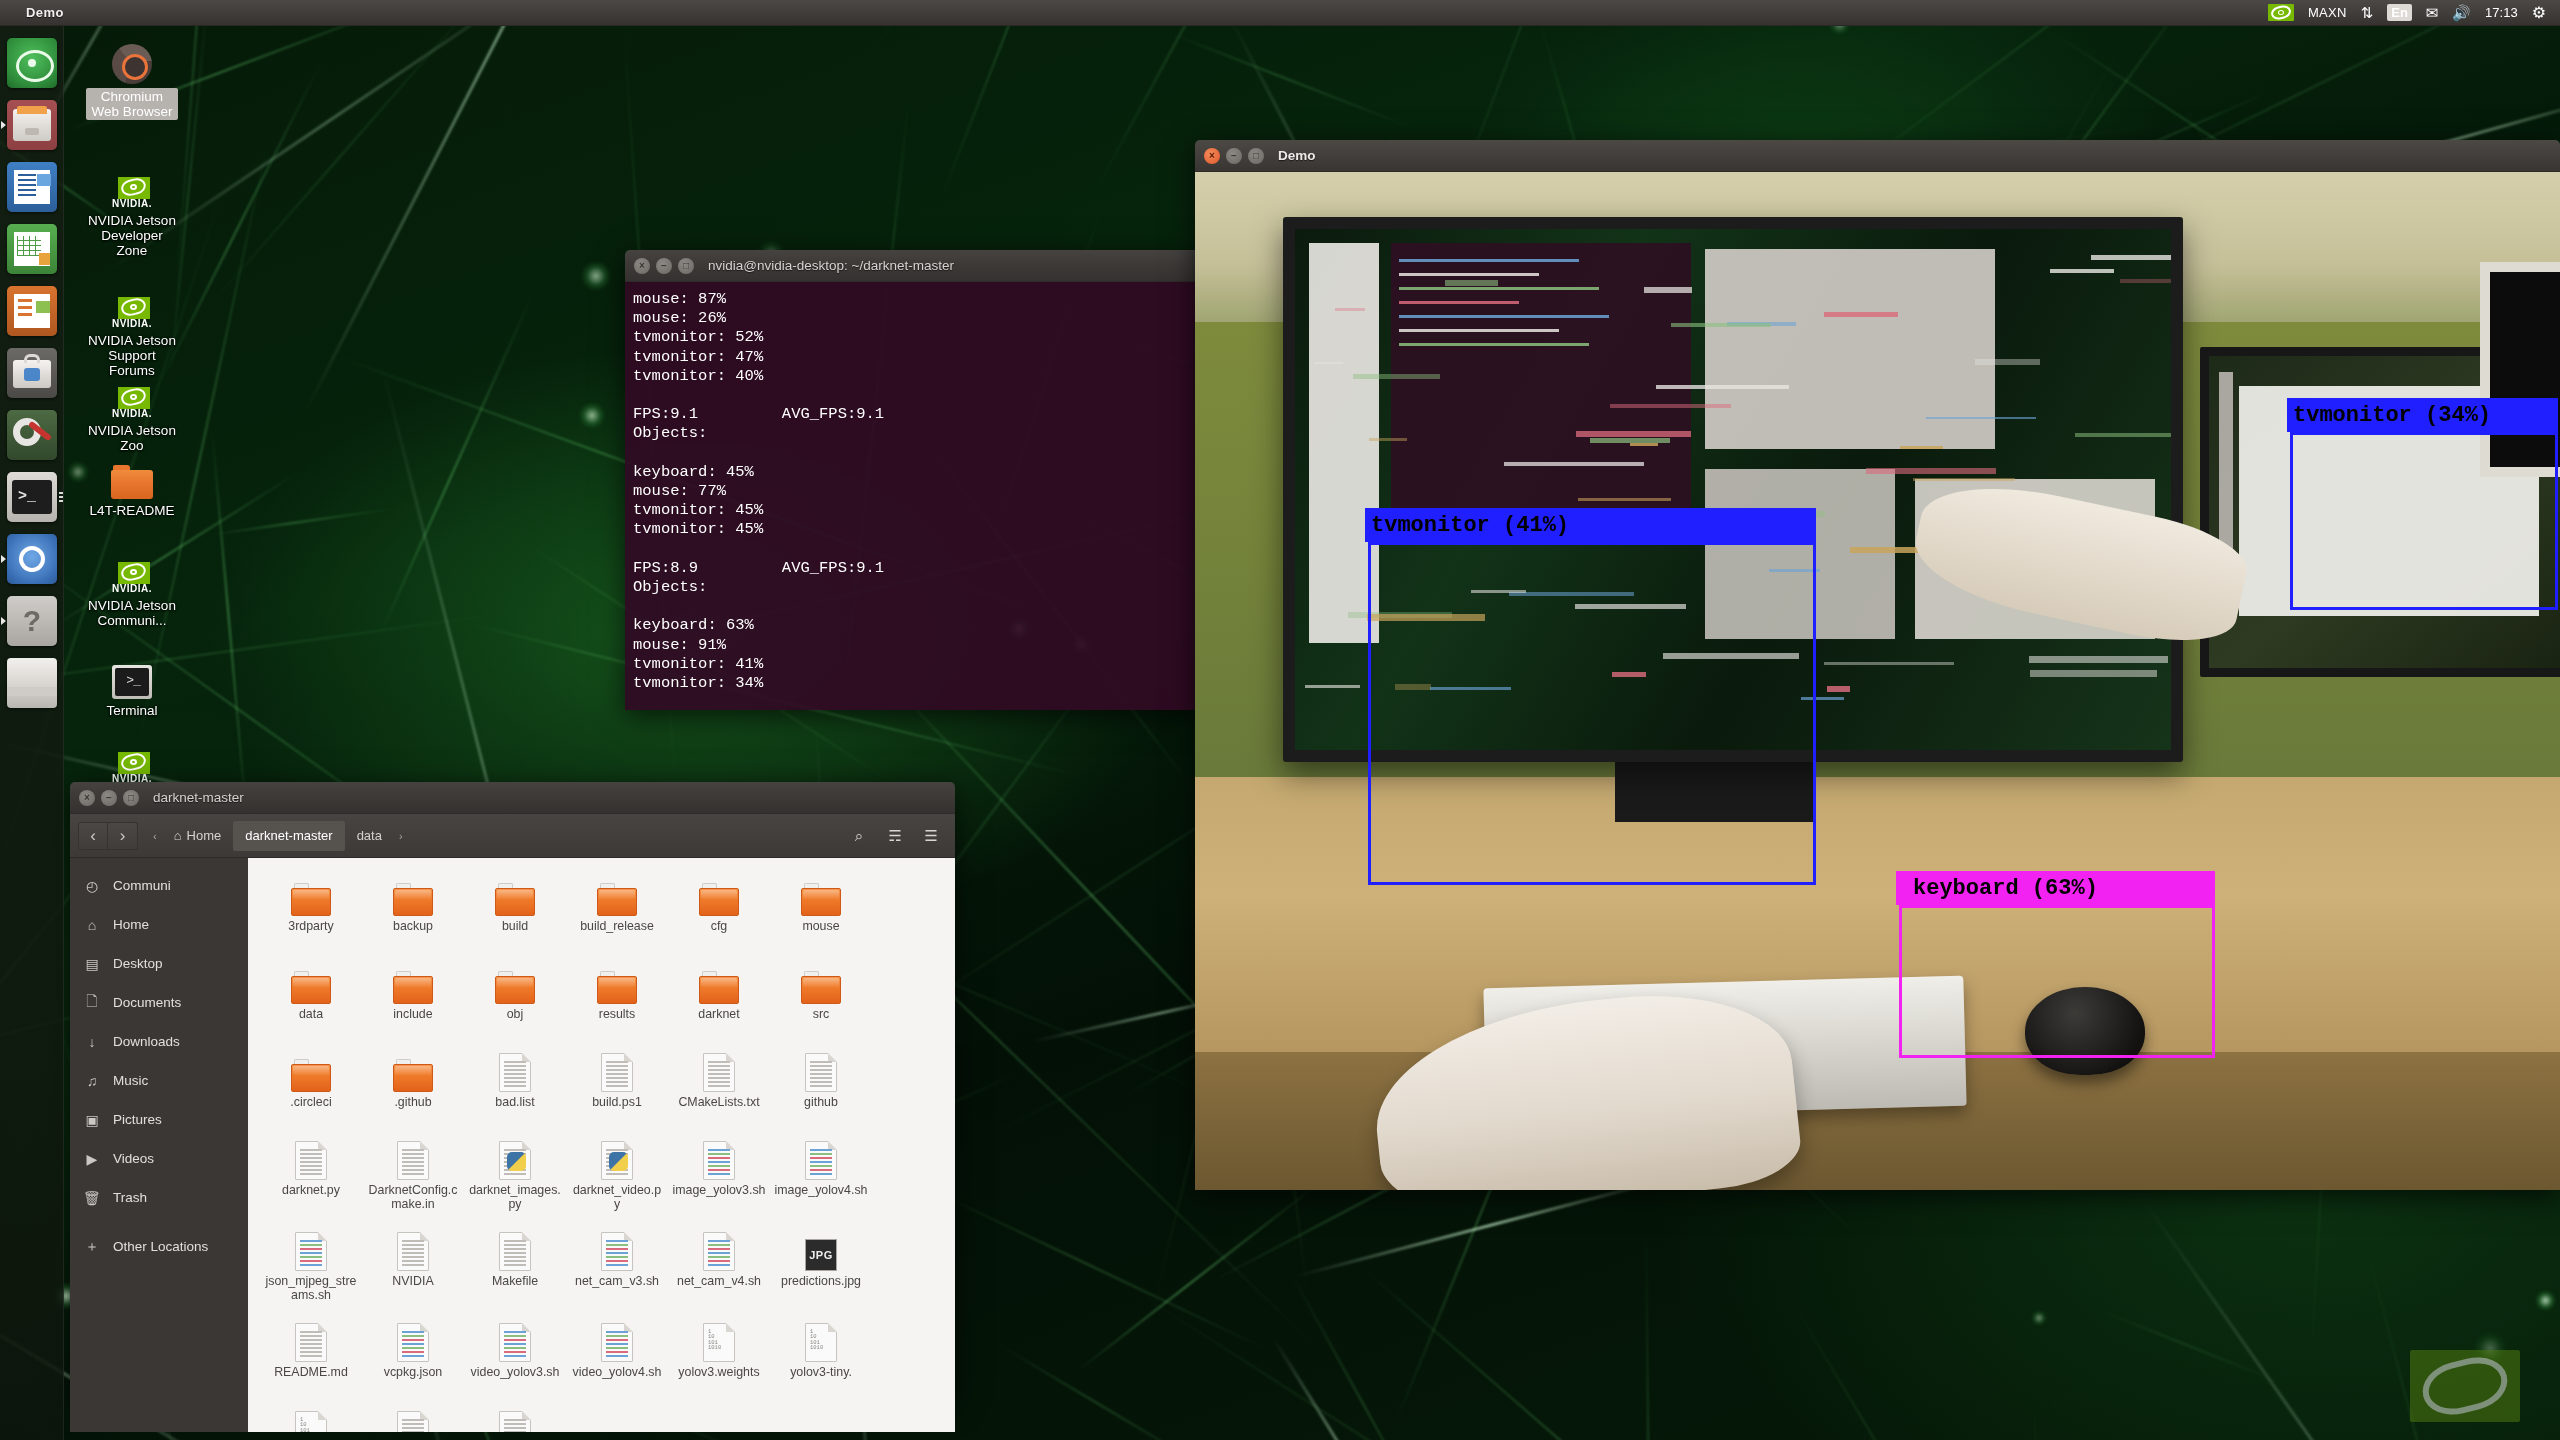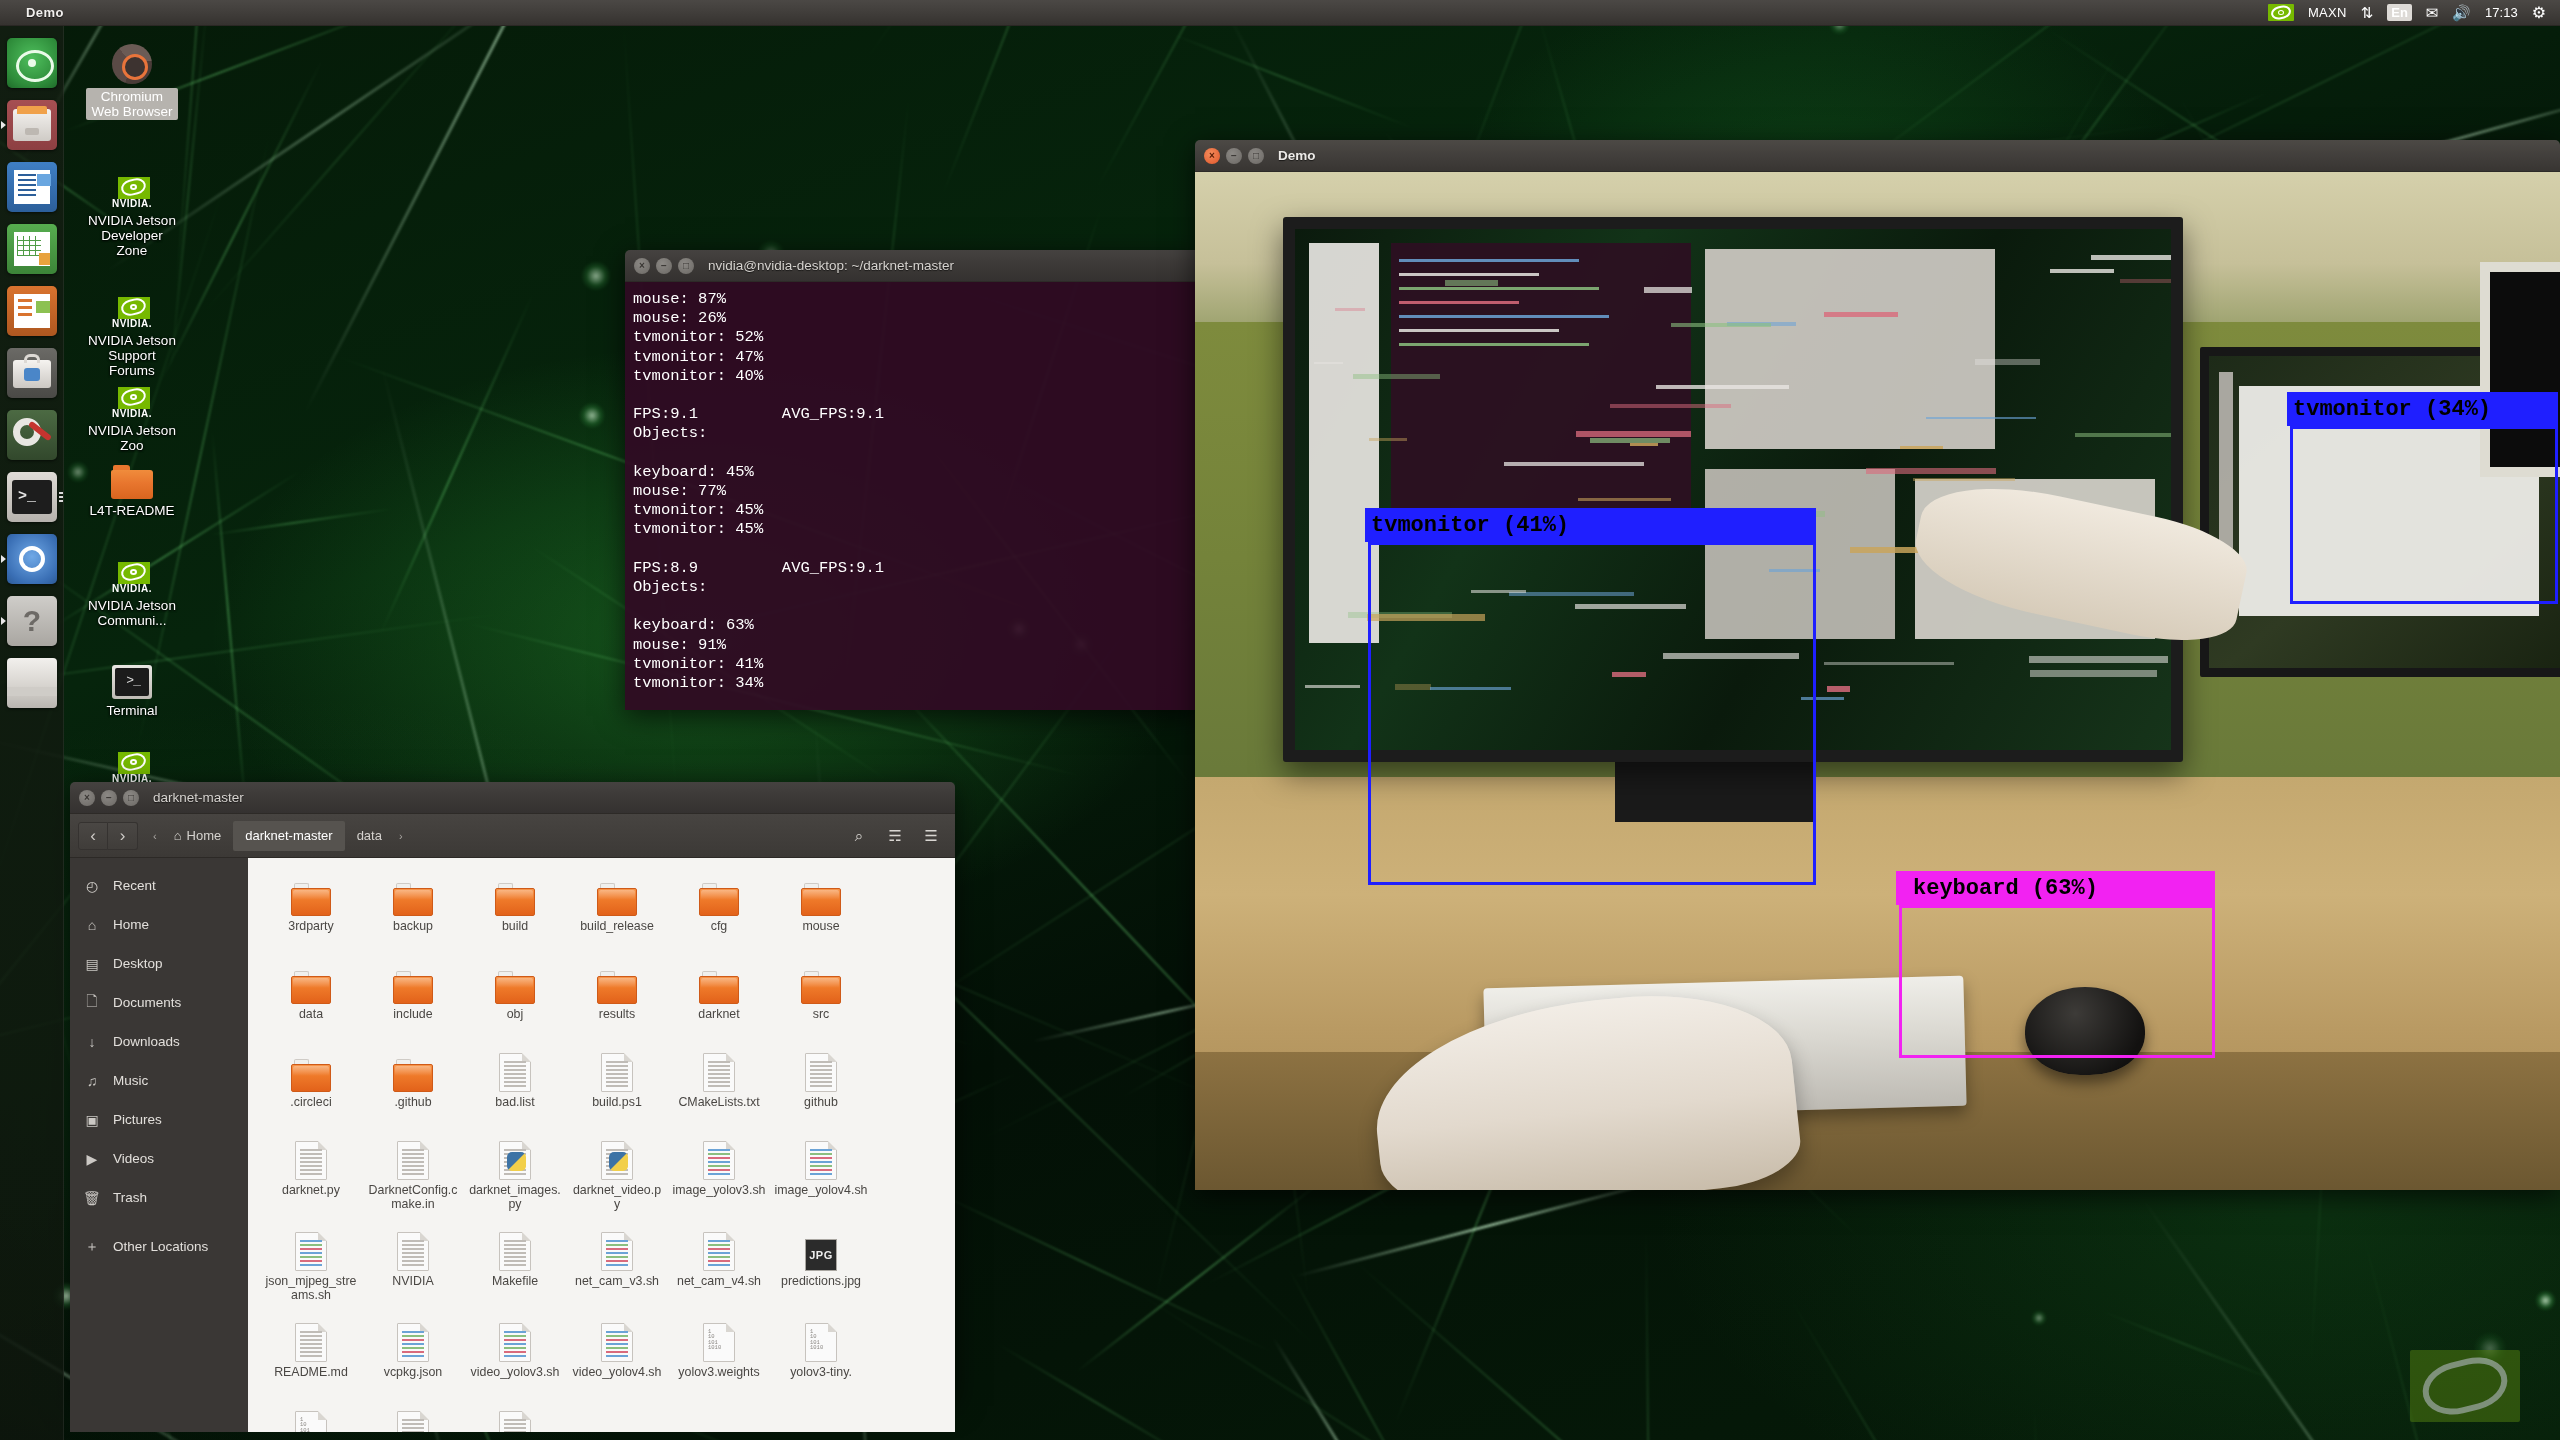--- a/index.html
+++ b/index.html
@@ -690,21 +690,21 @@
         <div class="winstrip" style="left:10px;top:16px;width:14px;height:240px;background:#b5b2ab;"></div>
       </div>
     </div>
     <div class="ph" id="mon-right"></div>
 
     <div class="ph" id="arm"></div>
     <div class="ph" id="keyboard-obj"></div>
     <div class="ph" id="mouse-obj"></div>
     <div class="ph" id="hand"></div>
 
-    <div class="det" style="left:1095px; top:254px; width:268px; height:178px;padding-left:30px;">
+    <div class="det" style="left:1095px; top:260px; width:268px; height:178px;padding-left:30px;">
       <div class="dbox" style="border-color:#1f1fff;"></div>
       <div class="dlab" style="background:#1f1fff; width:271px;">tvmonitor (34%)</div>
     </div>
     <div class="det" style="left:173px; top:370px; width:448px; height:343px;">
       <div class="dbox" style="border-color:#1f1fff;"></div>
       <div class="dlab" style="background:#1f1fff; width:451px;">tvmonitor (41%)</div>
     </div>
     <div class="det" style="left:704px; top:733px; width:316px; height:153px;">
       <div class="dbox" style="border-color:#f222f2;"></div>
       <div class="dlab" style="background:#f222f2; width:319px;padding-left:17px;">keyboard (63%)</div>
@@ -741,21 +741,21 @@
       <span class="tb-ico">⌕</span>
       <span class="tb-ico">☴</span>
       <span class="tb-ico">☰</span>
     </div>
   </div>
 
   <div id="fm-main">
     <div id="fm-side">
       <div class="side-item">
           <span class="sico">◴</span>
-          <span>Recent</span>
+          <span>Communi</span>
         </div>
       <div class="side-item">
           <span class="sico">⌂</span>
           <span>Home</span>
         </div>
       <div class="side-item">
           <span class="sico">▤</span>
           <span>Desktop</span>
         </div>
       <div class="side-item">

